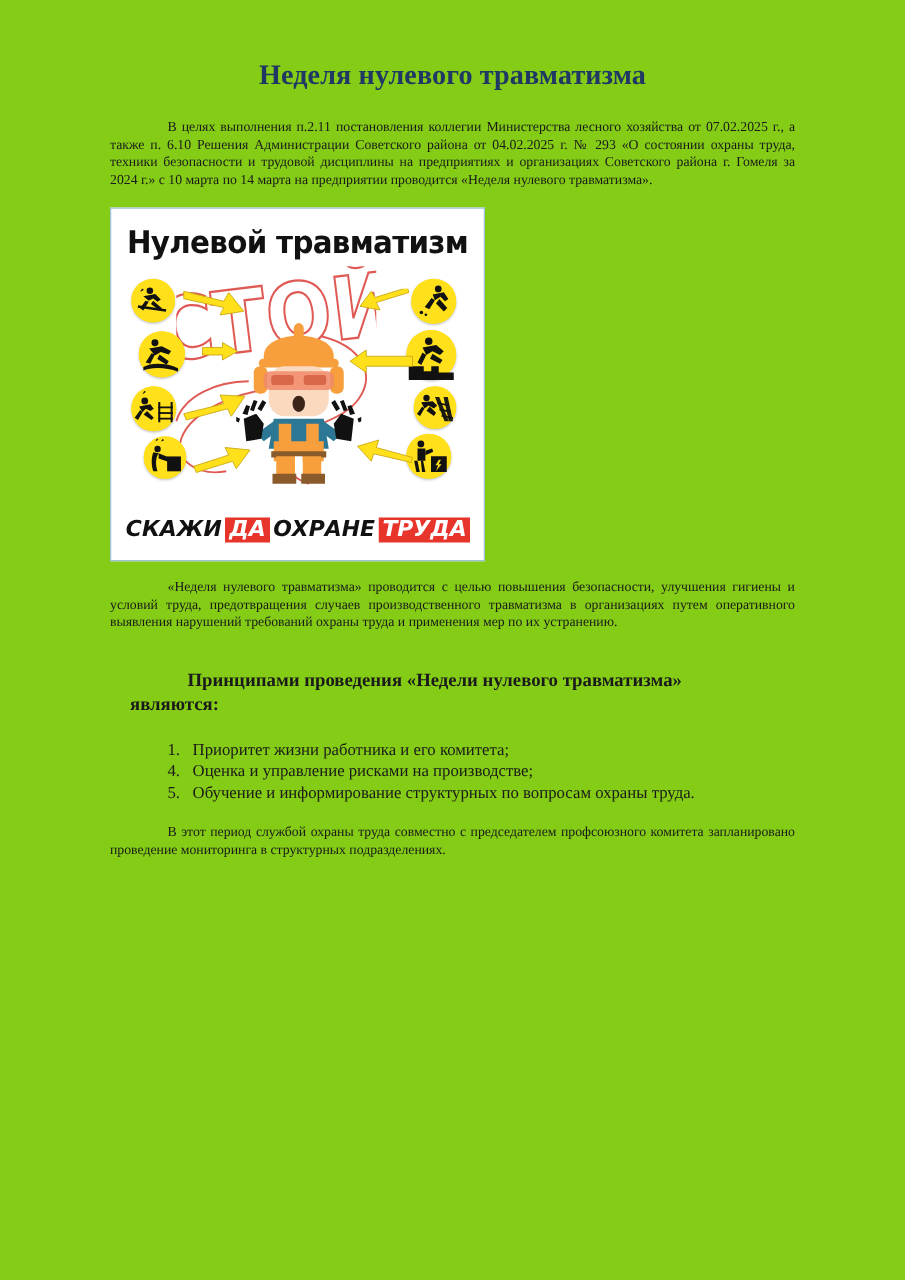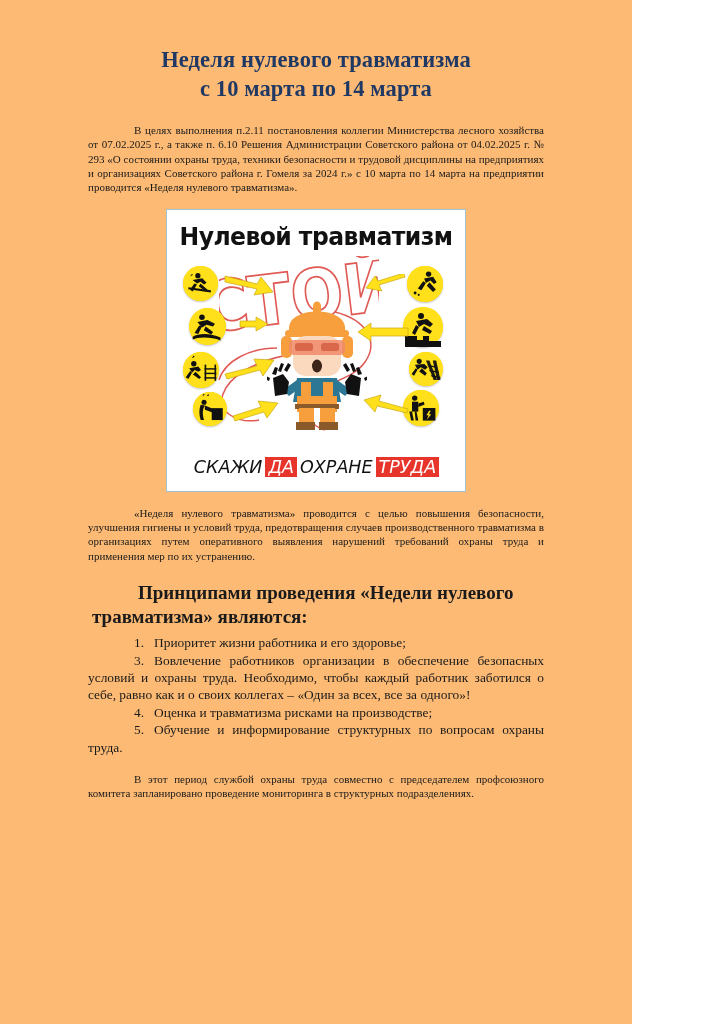--- a/index.html
+++ b/index.html
@@ -11,23 +11,23 @@
   body {
     width: 724px;
     height: 1024px;
     overflow: hidden;
     font-family: "Liberation Serif", "DejaVu Serif", serif;
     color: #1a1a1a;
   }
 
   .page {
     position: relative;
-    width: 632px;
+    width: 724px;
     height: 1024px;
-    background: #fdba74;
+    background: #84cc16;
     box-sizing: border-box;
     padding: 46px 88px 0 88px;
   }
 
   
   .doc-title {
     text-align: center;
     font-size: 22.5px;
     font-weight: bold;
     line-height: 1.27;
@@ -45,40 +45,40 @@
     text-justify: inter-word;
     margin: 0;
     hyphens: none;
   }
   .para.indent { text-indent: 46px; }
   .spacer-14 { height: 14px; }
   .spacer-16 { height: 16px; }
 
   
   .principles-head {
-    font-size: 19px;
+    font-size: 15px;
     line-height: 1.30;
     font-weight: bold;
     text-indent: 46px;
-    margin: 4px;
+    margin: 16px;
   }
   .list { margin: 0; padding: 0; list-style: none; }
   .list li {
     font-size: 13.4px;
     line-height: 1.30;
     text-align: justify;
     text-indent: 46px;
     margin: 0;
   }
   .list li .num { margin-right: 10px; }
 
   
   .poster-wrap {
     display: flex;
-    justify-content: center;
+    justify-content: flex-start;
     margin: 14px 0 14px 0;
   }
   .poster {
     position: relative;
     width: 300px;
     height: 283px;
     background: #ffffff;
     border: 1.5px solid #9dc3d4;
     box-sizing: border-box;
     overflow: hidden;
@@ -103,21 +103,21 @@
     width: 300px;
     height: 175px;
   }
   .poster-footer {
     position: absolute;
     bottom: 14px;
     left: 0;
     width: 100%;
     text-align: center;
     font-family: "DejaVu Sans", "Liberation Sans", sans-serif;
-    font-weight: normal;
+    font-weight: bold;
     font-style: italic;
     font-size: 17.5px;
     color: #111111;
     white-space: nowrap;
   }
   .poster-footer .hl {
     background: #E8352B;
     color: #ffffff;
     padding: 0 3px;
     margin: 0 1px;
@@ -139,21 +139,20 @@
   .worker { position: absolute; }
   .stop-word { position: absolute; }
 </style>
 </head>
 <body>
 
 <div class="page">
 
   <h1 class="doc-title">
     <span class="line">Неделя нулевого травматизма</span>
-    <span class="line">с 10  марта по 14 марта</span>
   </h1>
 
   <p class="para indent">В целях выполнения п.2.11 постановления коллегии Министерства лесного хозяйства от 07.02.2025 г., а также п. 6.10 Решения Администрации Советского района от 04.02.2025 г. № 293 «О состоянии охраны труда, техники безопасности и трудовой дисциплины на предприятиях и организациях Советского района г. Гомеля за 2024 г.» с 10 марта по 14 марта на предприятии проводится «Неделя нулевого травматизма».</p>
 
   <div class="poster-wrap">
     <div class="poster">
 
       <div class="poster-title">Нулевой травматизм</div>
 
       <div class="poster-stage">
@@ -394,27 +393,24 @@
   </div>
 
   <p class="para indent">«Неделя нулевого травматизма» проводится с целью повышения безопасности, улучшения гигиены и условий труда, предотвращения случаев производственного травматизма в организациях путем оперативного выявления нарушений требований охраны труда и применения мер по их устранению.</p>
 
   <div class="spacer-14"></div>
 
   <p class="principles-head">Принципами проведения «Недели нулевого травматизма» являются:</p>
 
   <ol class="list">
     <li>
-      <span class="num">1.</span><span>Приоритет жизни работника и его здоровье;</span>
+      <span class="num">1.</span><span>Приоритет жизни работника и его комитета;</span>
     </li>
     <li>
-      <span class="num">3.</span><span>Вовлечение работников организации в обеспечение безопасных условий и охраны труда. Необходимо, чтобы каждый работник заботился о себе, равно как и о своих коллегах – «Один за всех, все за одного»!</span>
-    </li>
-    <li>
-      <span class="num">4.</span><span>Оценка и травматизма рисками на производстве;</span>
+      <span class="num">4.</span><span>Оценка и управление рисками на производстве;</span>
     </li>
     <li>
       <span class="num">5.</span><span>Обучение и информирование структурных по вопросам охраны труда.</span>
     </li>
   </ol>
 
   <div class="spacer-16"></div>
 
   <p class="para indent">В этот период службой охраны труда совместно с председателем профсоюзного комитета запланировано проведение мониторинга в структурных подразделениях.</p>
 

